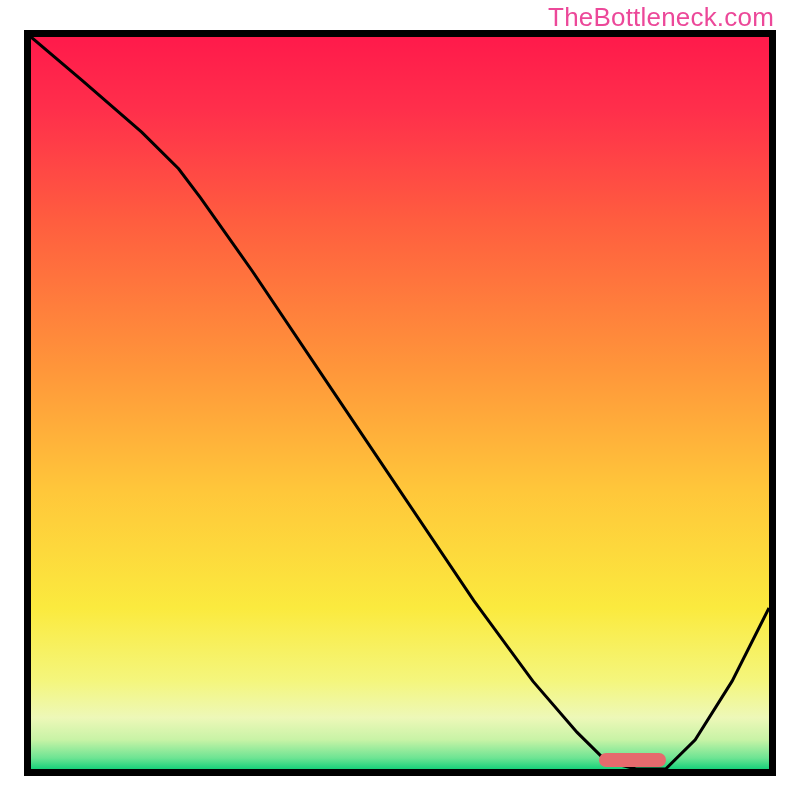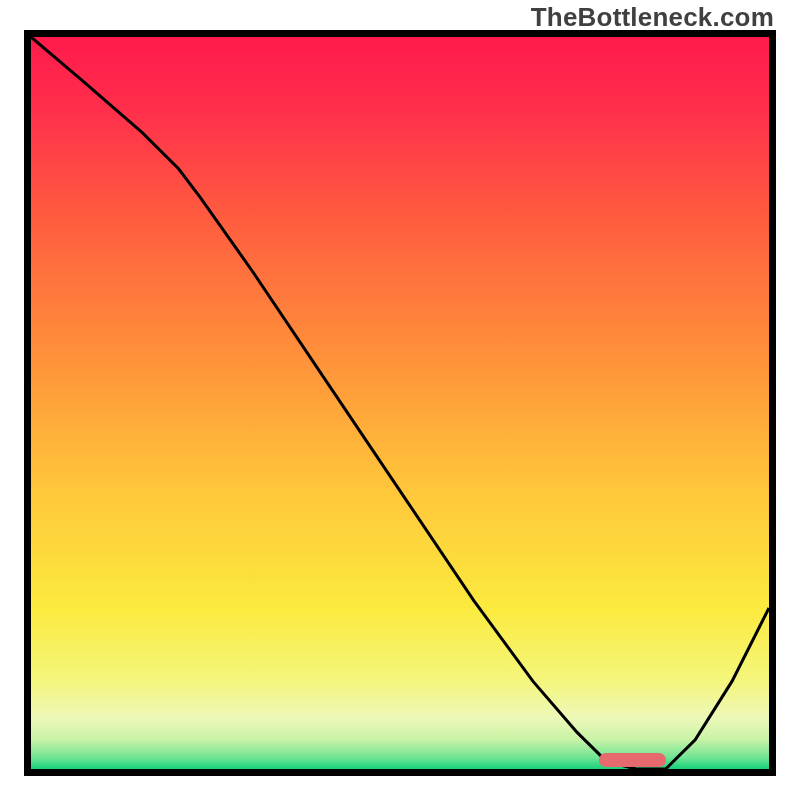--- a/index.html
+++ b/index.html
@@ -13,22 +13,22 @@
   .wrap {
     position: relative;
     width: 800px;
     height: 800px;
   }
   .watermark {
     position: absolute;
     top: 2px;
     right: 26px;
     font-size: 26px;
-    font-weight: 700;
-    color: #404040;
+    font-weight: 400;
+    color: #ec4899;
     letter-spacing: 0.2px;
   }
   .plot {
     position: absolute;
     left: 24px;
     top: 30px;
     width: 752px;
     height: 746px;
     border: 7px solid #000;
     box-sizing: border-box;

